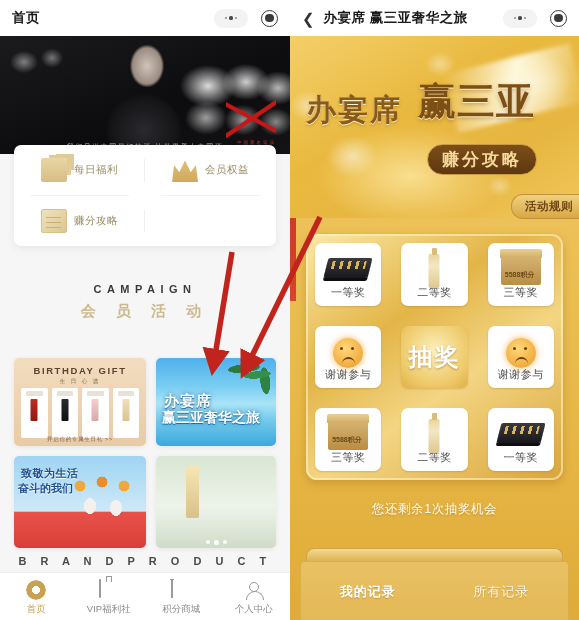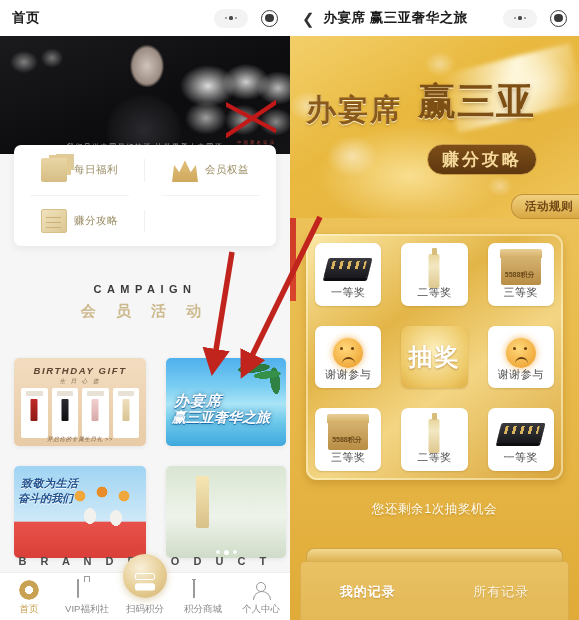--- a/index.html
+++ b/index.html
@@ -80,21 +80,21 @@
   .ic-shield::after{ content:""; position:absolute; left:6px; top:9px; width:11px; height:5px;
       border-left:2px solid #fff; border-bottom:2px solid #fff; transform:rotate(-45deg); }
 
   
   .sect { position:absolute; left:0; right:0; top:283px; text-align:center; }
   .sect-en { font-size:11px; letter-spacing:5.5px; color:#3a3a3a; font-weight:600; }
   .sect-cn { font-size:15px; letter-spacing:8px; color:#cdb98e; margin-top:7px; font-weight:600; }
 
   
   .cards { position:absolute; left:14px; top:358px; width:262px;
-           display:grid; grid-template-columns:132px 120px; gap:20px;font-style:italic; }
+           display:grid; grid-template-columns:132px 120px; gap:10px; }
   .ccard { border-radius:5px; overflow:hidden; position:relative; height:88px;
            box-shadow:0 1px 5px rgba(0,0,0,.08); }
   .ccard.tall { height:92px; }
   .c-bday { background:linear-gradient(#f2dcc0,#e8cba6); }
   .c-bday .t1 { position:absolute; top:7px; left:0; right:0; text-align:center;
       font-size:9.5px; letter-spacing:1.6px; color:#5b4430; font-weight:600; }
   .c-bday .t2 { position:absolute; top:20px; left:0; right:0; text-align:center;
       font-size:5.5px; letter-spacing:2px; color:#7b6348; }
   .bottles { position:absolute; top:30px; left:7px; right:7px; height:50px; display:flex; gap:4px; }
   .bot { flex:1; background:#fff; border-radius:2px; position:relative; }
@@ -367,26 +367,20 @@
 
     <div class="tabbar">
       <div class="tab active">
         <span class="ti ti-home"></span>
         <span class="tlabel">首页</span>
       </div>
       <div class="tab">
         <span class="ti"><span class="ti-vip"></span></span>
         <span class="tlabel">VIP福利社</span>
       </div>
-      <div class="tab scan">
-        <span class="scan-fab">
-            <i></i>
-          </span>
-        <span class="tlabel">扫码积分</span>
-      </div>
       <div class="tab">
         <span class="ti"><span class="ti-cart"></span></span>
         <span class="tlabel">积分商城</span>
       </div>
       <div class="tab">
         <span class="ti ti-user"></span>
         <span class="tlabel">个人中心</span>
       </div>
     </div>
   </div>

